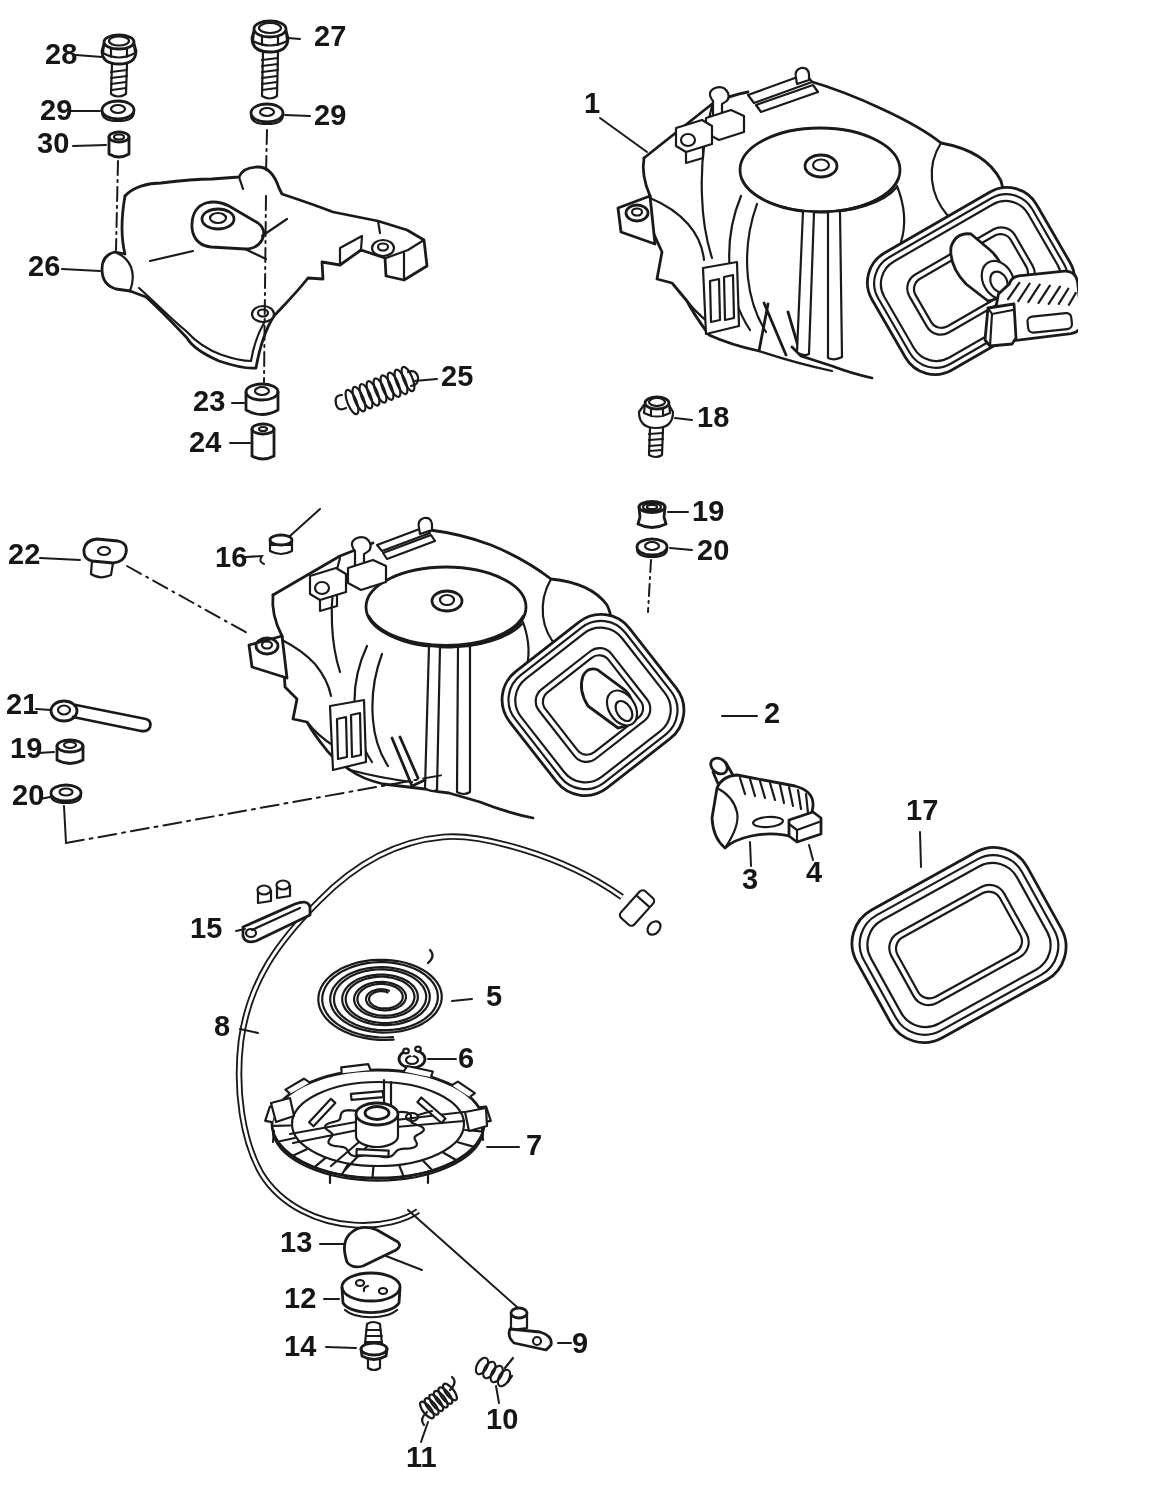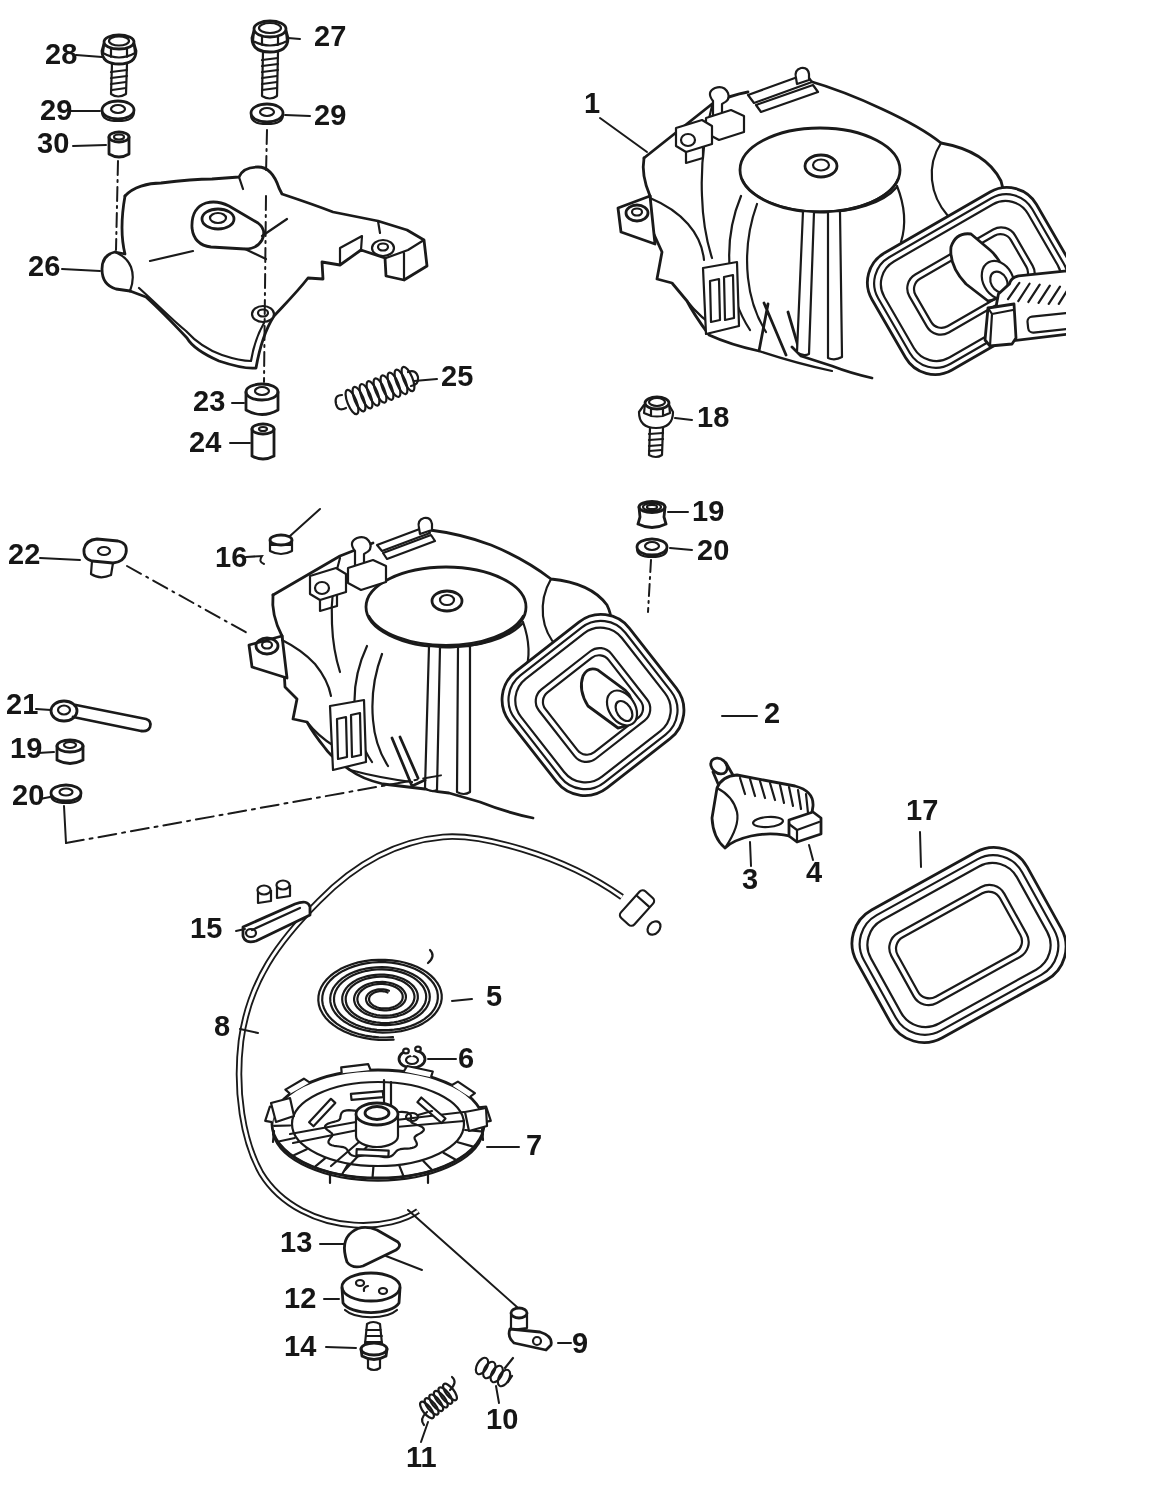--- a/index.html
+++ b/index.html
@@ -1,16 +1,16 @@
 <!DOCTYPE html>
 <html><head>
 <meta charset="utf-8">
 <style>
 html,body{margin:0;padding:0;background:#fff;}
-#page{position:relative;width:1066px;height:1500px;background:#ffffff;overflow:hidden;}
+#page{position:relative;width:1066px;height:1500px;background:#ffffff;overflow:hidden;padding-left:12px;}
 svg{position:absolute;top:0;left:0;}
 text{font-family:"Liberation Sans",sans-serif;font-weight:bold;font-size:29px;fill:#161616;}
 .s{fill:none;stroke:#1a1a1a;stroke-width:2.8;stroke-linecap:round;stroke-linejoin:round;}
 .t{fill:none;stroke:#1a1a1a;stroke-width:2.2;stroke-linecap:round;stroke-linejoin:round;}
 .l{fill:none;stroke:#1a1a1a;stroke-width:2;stroke-linecap:round;}
 .f{fill:#ffffff;stroke:#1a1a1a;stroke-width:2.8;stroke-linejoin:round;}
 .f2{fill:#ffffff;stroke:#1a1a1a;stroke-width:2.2;stroke-linejoin:round;}
 </style>
 </head>
 <body>

